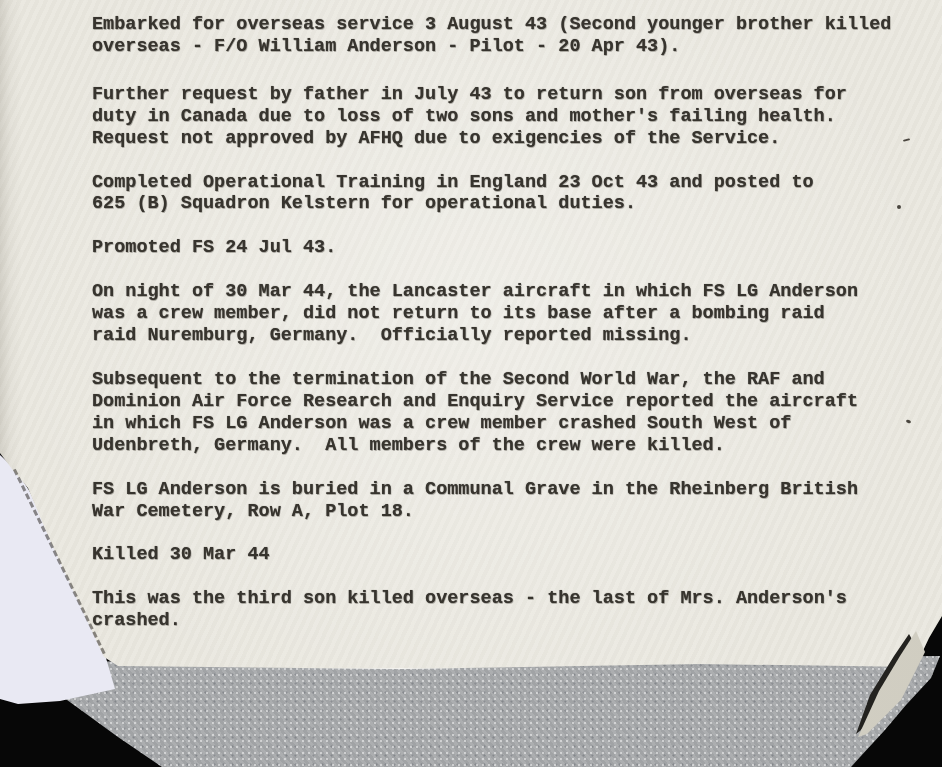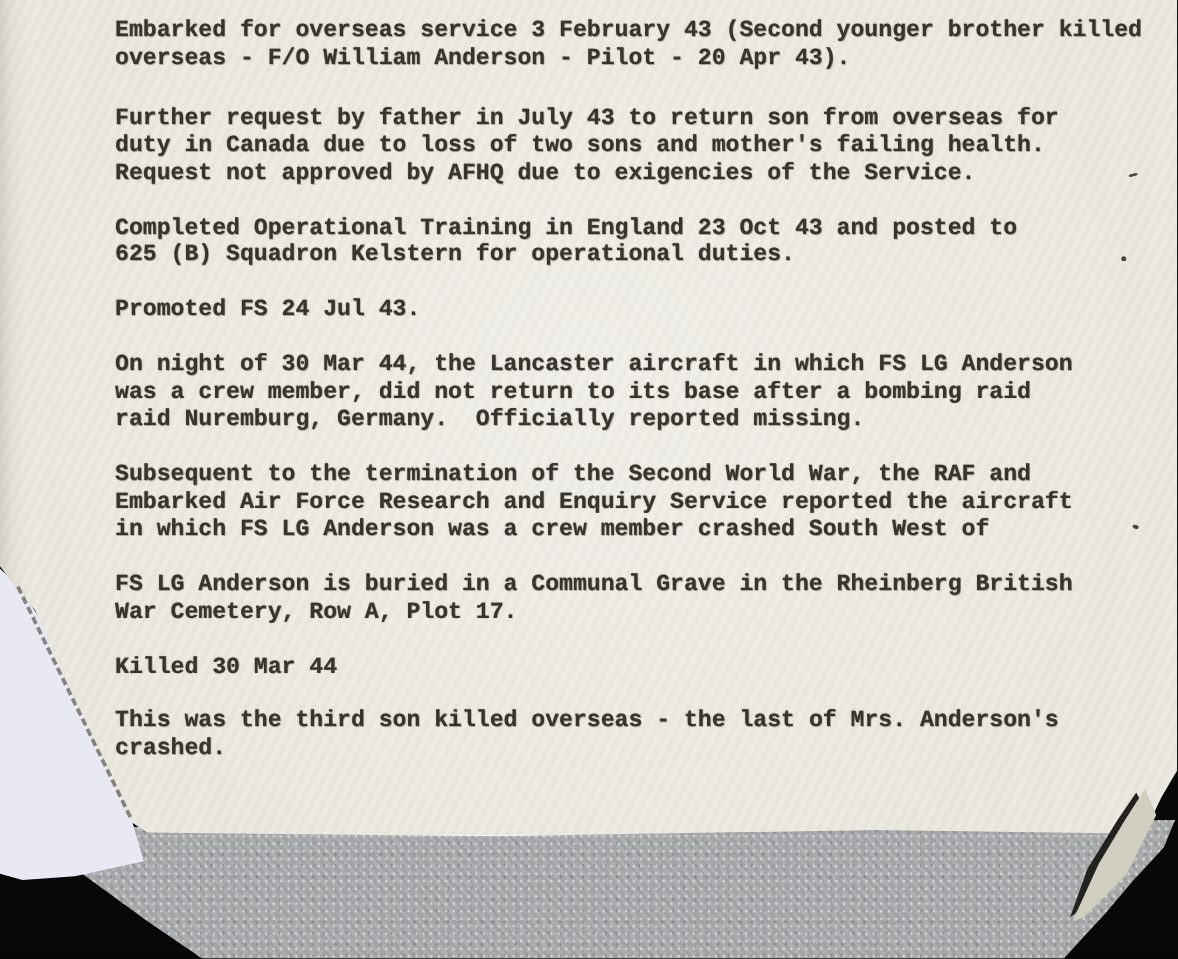--- a/index.html
+++ b/index.html
@@ -83,21 +83,21 @@
   <div class="gray-paper"></div>
   <div class="white-wedge"></div>
   <div class="cream-paper"></div>
   <div class="corner-seam"></div>
   <div class="corner-flap"></div>
   <div class="tear-stitches"></div>
 
   <div class="text">
 
     <p class="para first">
-      <span class="line">Embarked for overseas service 3 February 43 (Second younger brother killed</span>
+      <span class="line">Embarked for overseas service 3 August 43 (Second younger brother killed</span>
       <span class="line">overseas - F/O William Anderson - Pilot - 20 Apr 43).</span>
     </p>
 
     <p class="para">
       <span class="line">Further request by father in July 43 to return son from overseas for</span>
       <span class="line">duty in Canada due to loss of two sons and mother's failing health.</span>
       <span class="line">Request not approved by AFHQ due to exigencies of the Service.</span>
     </p>
 
     <p class="para">
@@ -110,27 +110,28 @@
     </p>
 
     <p class="para">
       <span class="line">On night of 30 Mar 44, the Lancaster aircraft in which FS LG Anderson</span>
       <span class="line">was a crew member, did not return to its base after a bombing raid</span>
       <span class="line">raid Nuremburg, Germany.  Officially reported missing.</span>
     </p>
 
     <p class="para">
       <span class="line">Subsequent to the termination of the Second World War, the RAF and</span>
-      <span class="line">Embarked Air Force Research and Enquiry Service reported the aircraft</span>
+      <span class="line">Dominion Air Force Research and Enquiry Service reported the aircraft</span>
       <span class="line">in which FS LG Anderson was a crew member crashed South West of</span>
+      <span class="line">Udenbreth, Germany.  All members of the crew were killed.</span>
     </p>
 
     <p class="para">
       <span class="line">FS LG Anderson is buried in a Communal Grave in the Rheinberg British</span>
-      <span class="line">War Cemetery, Row A, Plot 17.</span>
+      <span class="line">War Cemetery, Row A, Plot 18.</span>
     </p>
 
     <p class="para">
       <span class="line">Killed 30 Mar 44</span>
     </p>
 
     <p class="para">
       <span class="line"><span>This was the </span><span class="u">third son</span><span> killed overseas - the last of Mrs. Anderson's</span></span>
       <span class="line">crashed.</span>
     </p>

